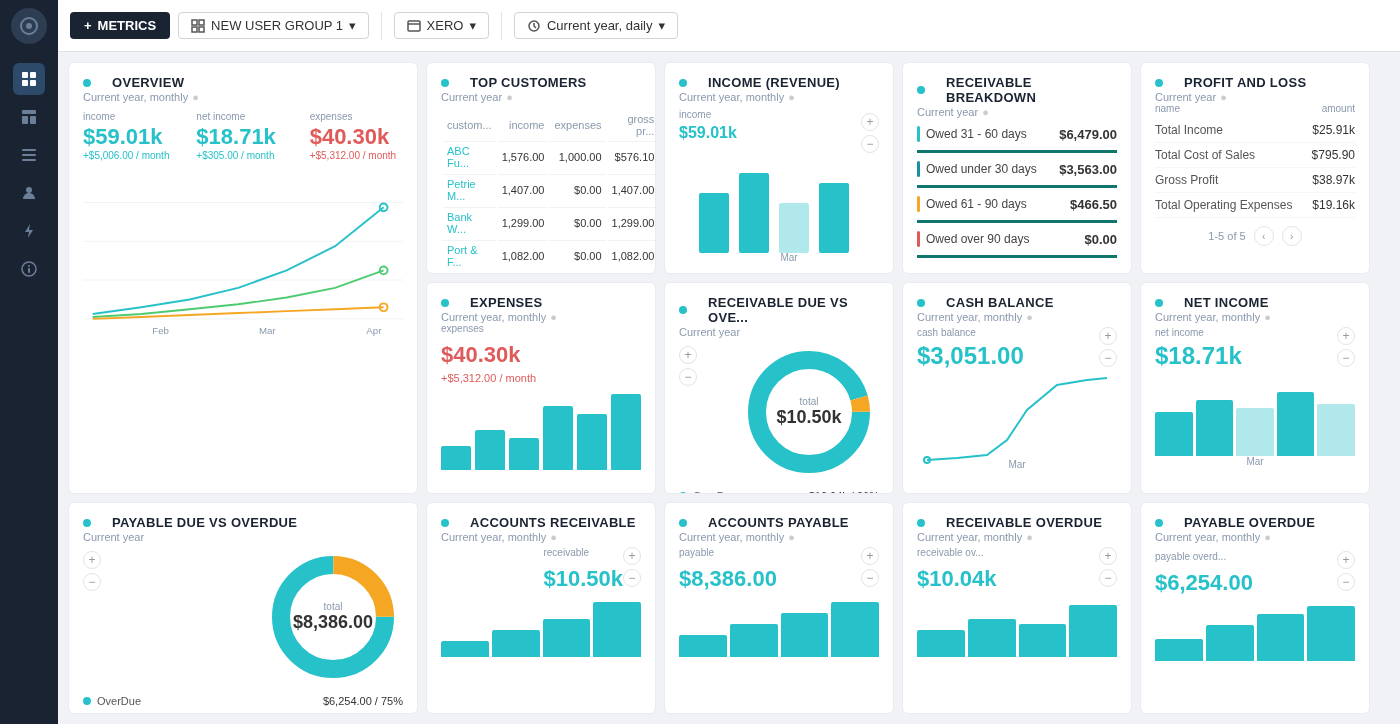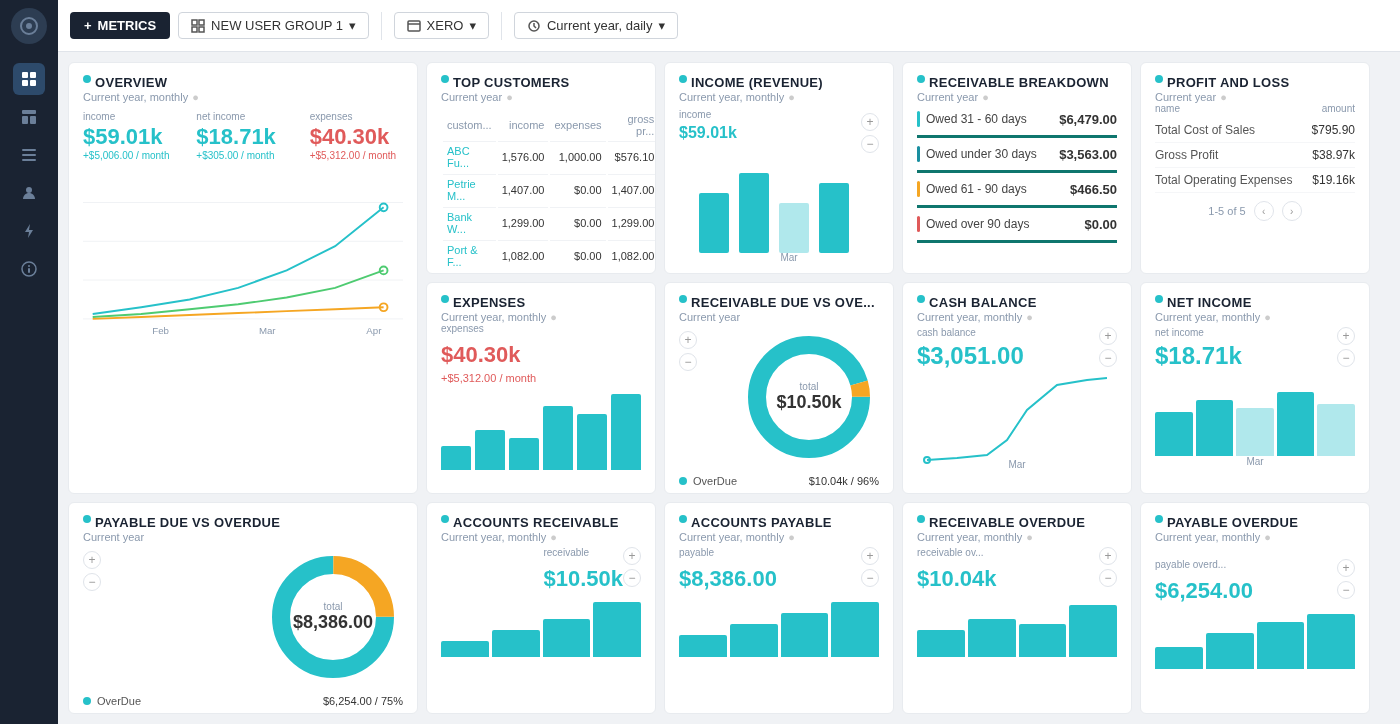--- a/index.html
+++ b/index.html
@@ -90,21 +90,22 @@
       border: 1px solid #e8ebef;
       overflow: hidden;
       position: relative;
     }
     .card-title {
       font-size: 13px;
       font-weight: 700;
       color: #1a2332;
       letter-spacing: 0.3px;
       display: flex;
-      gap: 4px;
+      align-items: center;
+      gap: 21px;
     }
     .card-subtitle {
       font-size: 11px;
       color: #8a99ad;
       margin-top: 1px;
       display: flex; align-items: center; gap: 4px;
     }
     .dot {
       width: 8px; height: 8px;
       border-radius: 50%;
@@ -446,20 +447,24 @@
       <div class="card-subtitle">
         <span>Current year</span>
         <span style="color:#ccc;">●</span>
       </div>
       <div class="pl-header">
         <span>name</span>
         <span>amount</span>
       </div>
       <div>
         <div class="pl-row">
+          <span class="pl-label">Total Income</span>
+          <span class="pl-value">$25.91k</span>
+        </div>
+        <div class="pl-row">
           <span class="pl-label">Total Cost of Sales</span>
           <span class="pl-value">$795.90</span>
         </div>
         <div class="pl-row">
           <span class="pl-label">Gross Profit</span>
           <span class="pl-value">$38.97k</span>
         </div>
         <div class="pl-row">
           <span class="pl-label">Total Operating Expenses</span>
           <span class="pl-value">$19.16k</span>
@@ -711,21 +716,21 @@
 
     <div class="card">
       <div class="card-title">
         <span class="dot"></span>
         <span>PAYABLE OVERDUE</span>
       </div>
       <div class="card-subtitle">
         <span>Current year, monthly</span>
         <span style="color:#ccc;">●</span>
       </div>
-      <div style="display:flex; justify-content:space-between; margin-top:16px;">
+      <div style="display:flex; justify-content:space-between; margin-top:8px;">
         <div>
           <div class="small-label">payable overd...</div>
           <div class="bottom-card-value">$6,254.00</div>
         </div>
         <div style="display:flex; flex-direction:column; gap:4px;">
           <div class="pm-btn">+</div>
           <div class="pm-btn">−</div>
         </div>
       </div>
       <div style="display:flex; align-items:flex-end; gap:3px; height:55px; margin-top:6px;">

